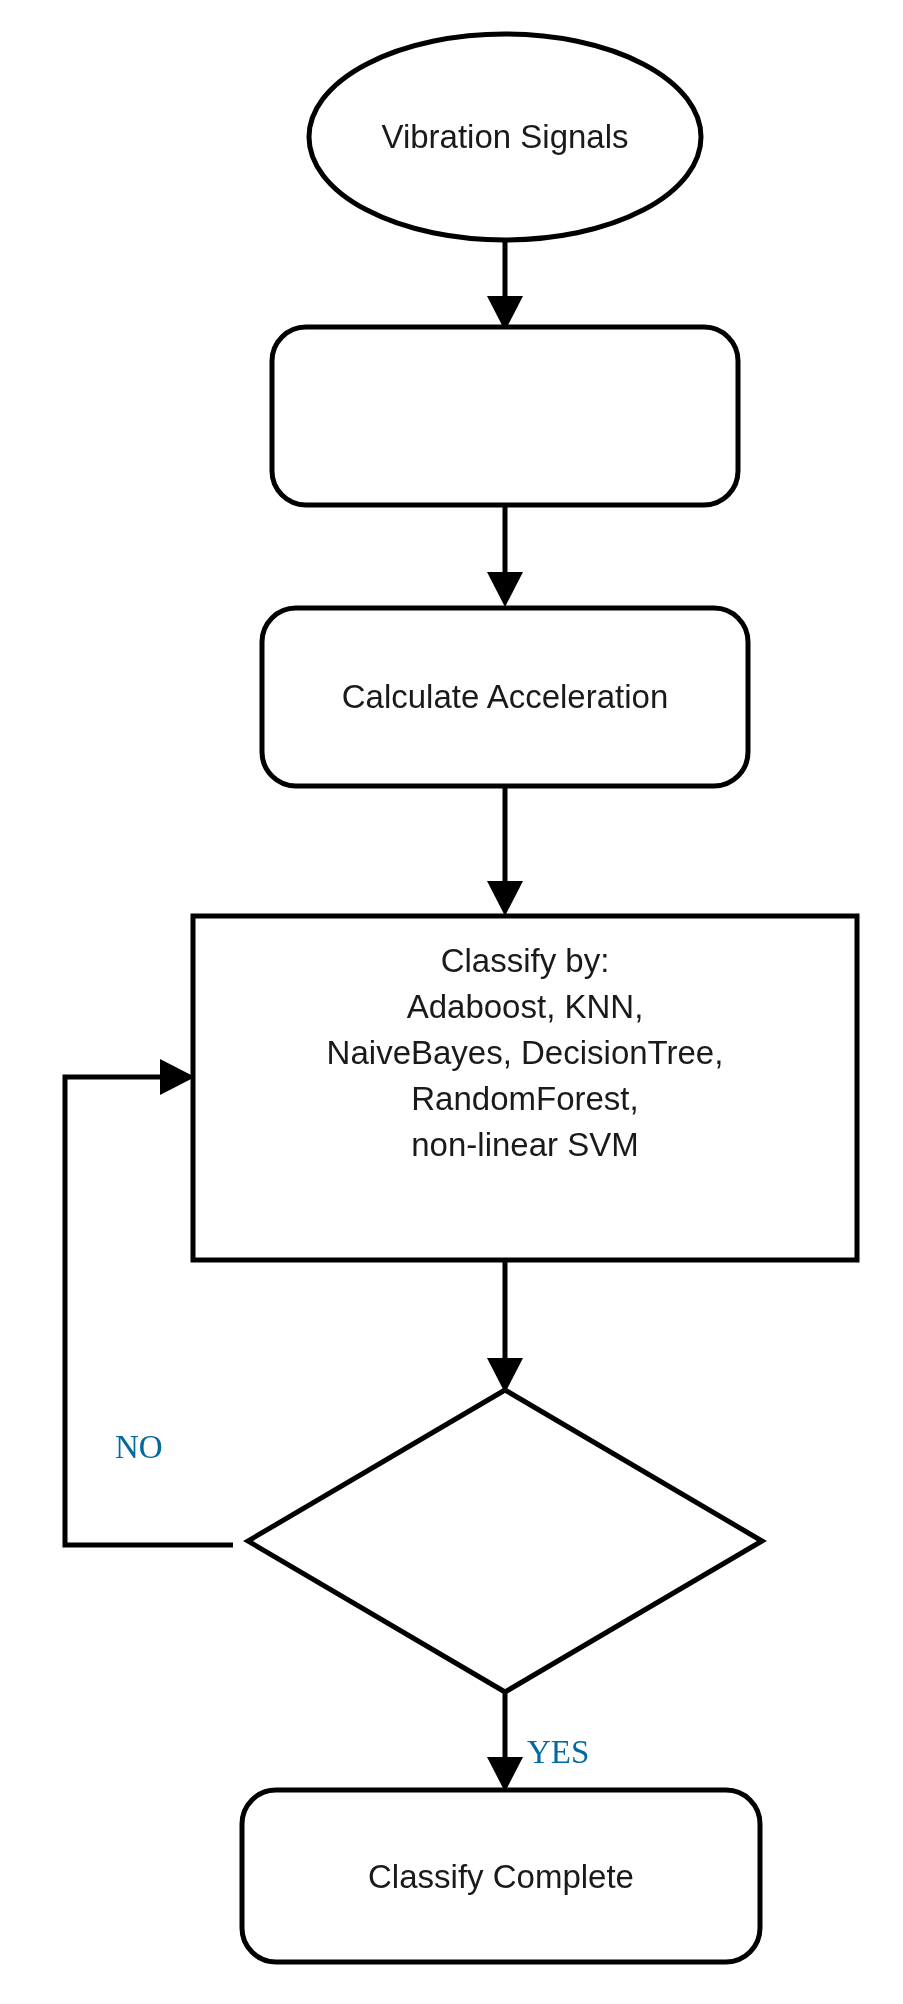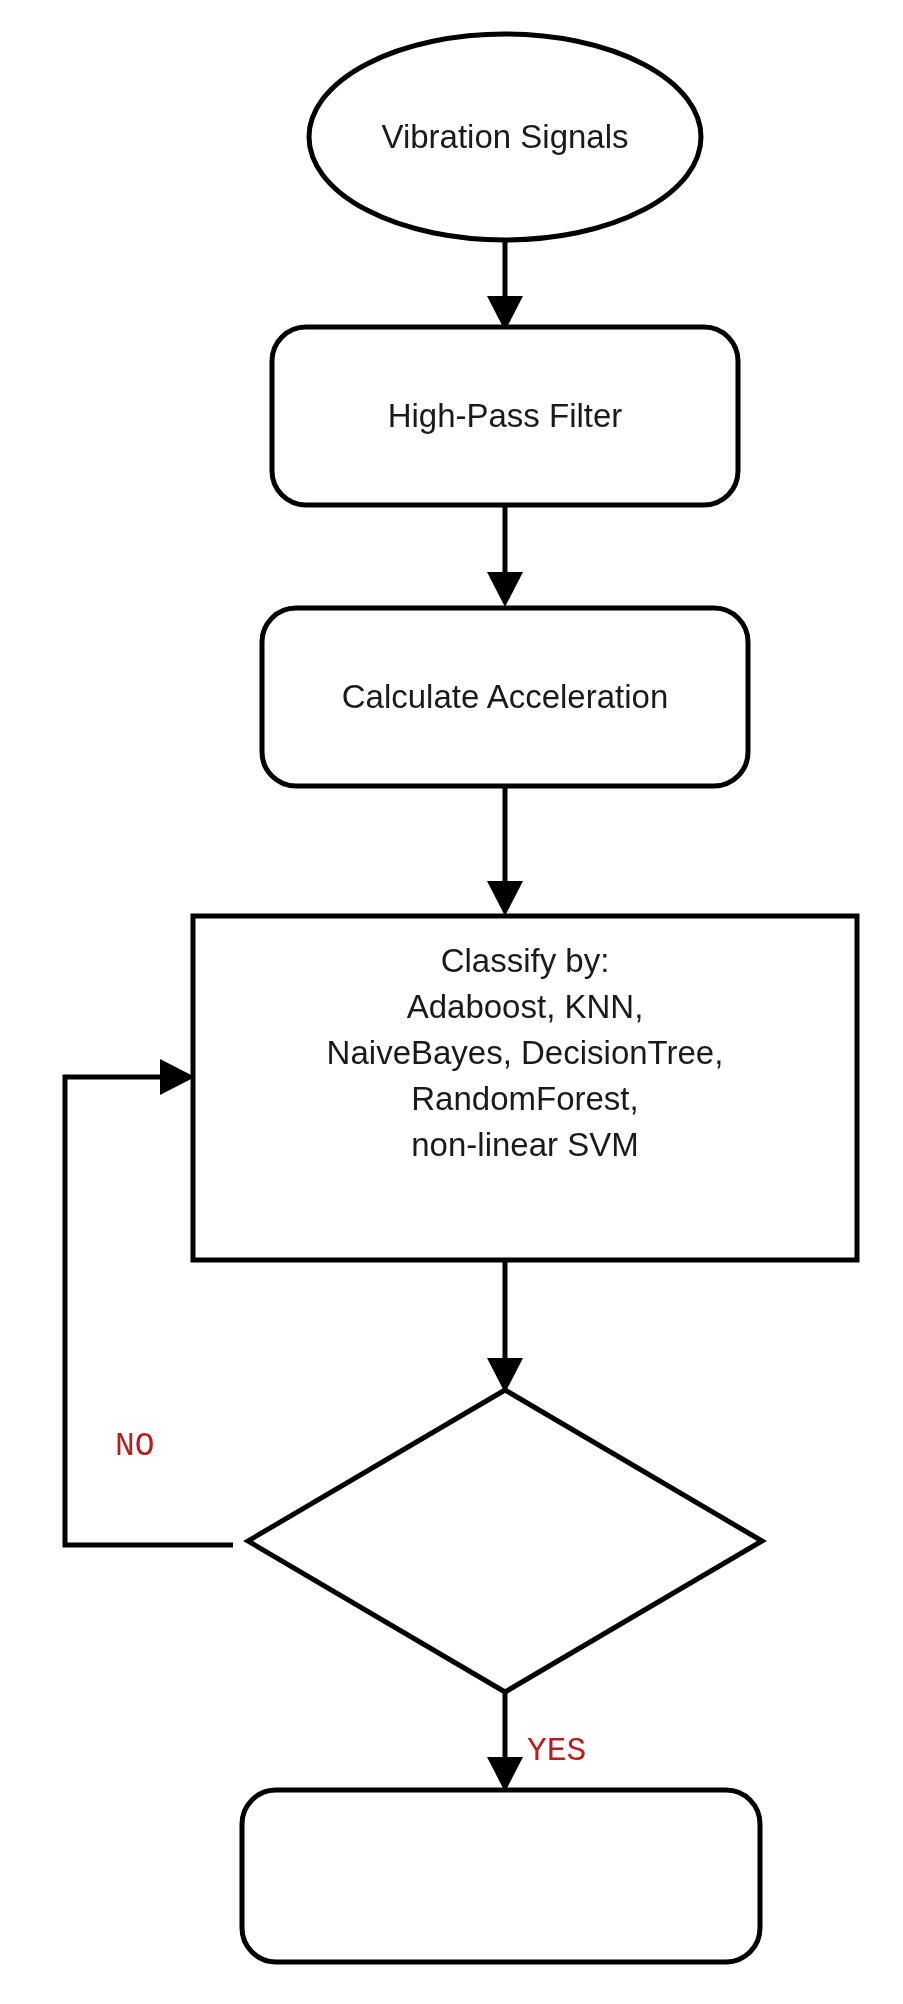--- a/index.html
+++ b/index.html
@@ -45,22 +45,22 @@
     text-align: center;
     color: #1a1a1a;
     font-family: "Liberation Sans", sans-serif;
     font-size: 33px;
     line-height: 42px;
     white-space: pre-line;
     pointer-events: none;
   }
   .edge-label {
     position: absolute;
-    color: #b91c1c;
-    font-family: Liberation Mono, monospace;
+    color: #0369a1;
+    font-family: Liberation Serif, serif;
     font-size: 33px;
     line-height: 38px;
     white-space: nowrap;
   }
 </style>
 </head>
 <body>
 
 <div id="canvas">
 
@@ -104,29 +104,29 @@
 
     <rect class="node-shape" x="193" y="916" width="664" height="344"></rect>
 
     <polygon class="node-shape" points="505,1390 762,1541 505,1692 248,1541"></polygon>
 
     <rect class="node-shape" x="242" y="1790" width="518" height="172" rx="34" ry="34"></rect>
   </svg>
 
   <div class="node-label" style="left:309px; top:116px; width:392px;">Vibration Signals</div>
 
-  <div class="node-label" style="left:272px; top:395px; width:466px;">High-Pass Filter</div>
 
   <div class="node-label" style="left:262px; top:676px; width:486px;">Calculate Acceleration</div>
 
   <div class="node-label" style="left:193px; top:938px; width:664px; line-height:46px;">Classify by:
 Adaboost, KNN,
 NaiveBayes, DecisionTree,
 RandomForest,
 non-linear SVM</div>
 
 
+  <div class="node-label" style="left:242px; top:1856px; width:518px;">Classify Complete</div>
 
   <div class="edge-label" style="left:115px; top:1428px;">NO</div>
 
   <div class="edge-label" style="left:527px; top:1697px;margin-top:36px;">YES</div>
 
 </div>
 
 </body></html>

